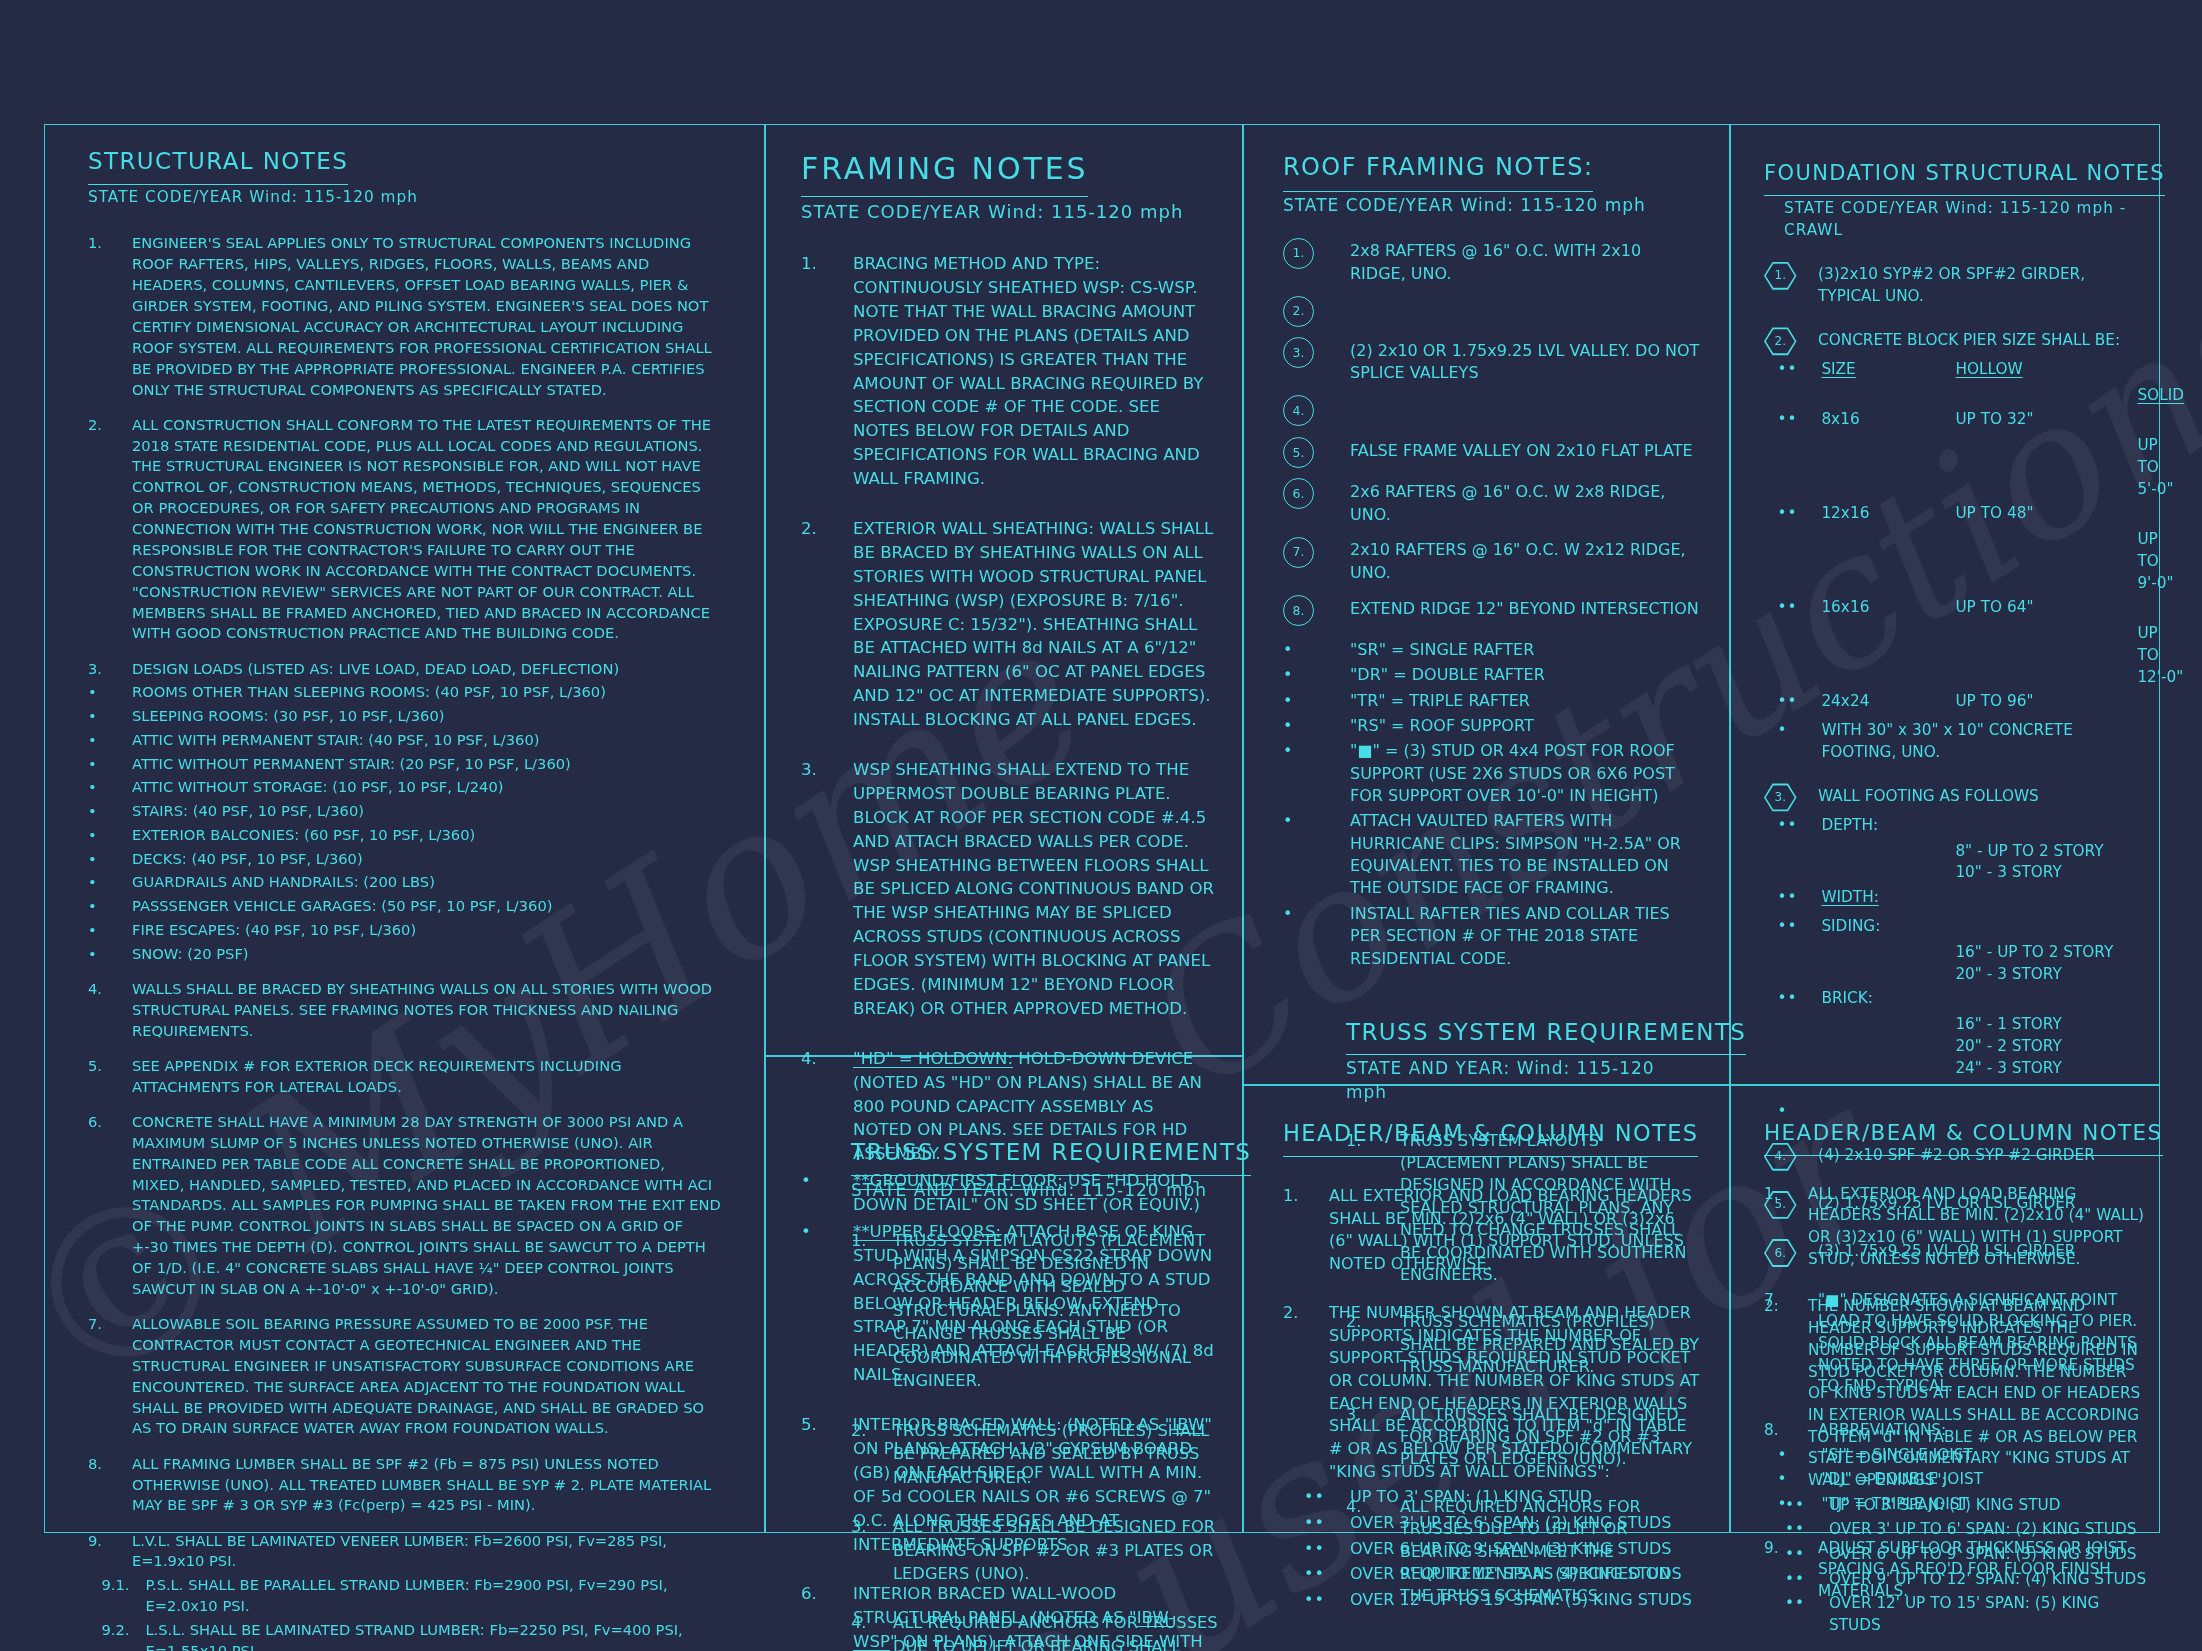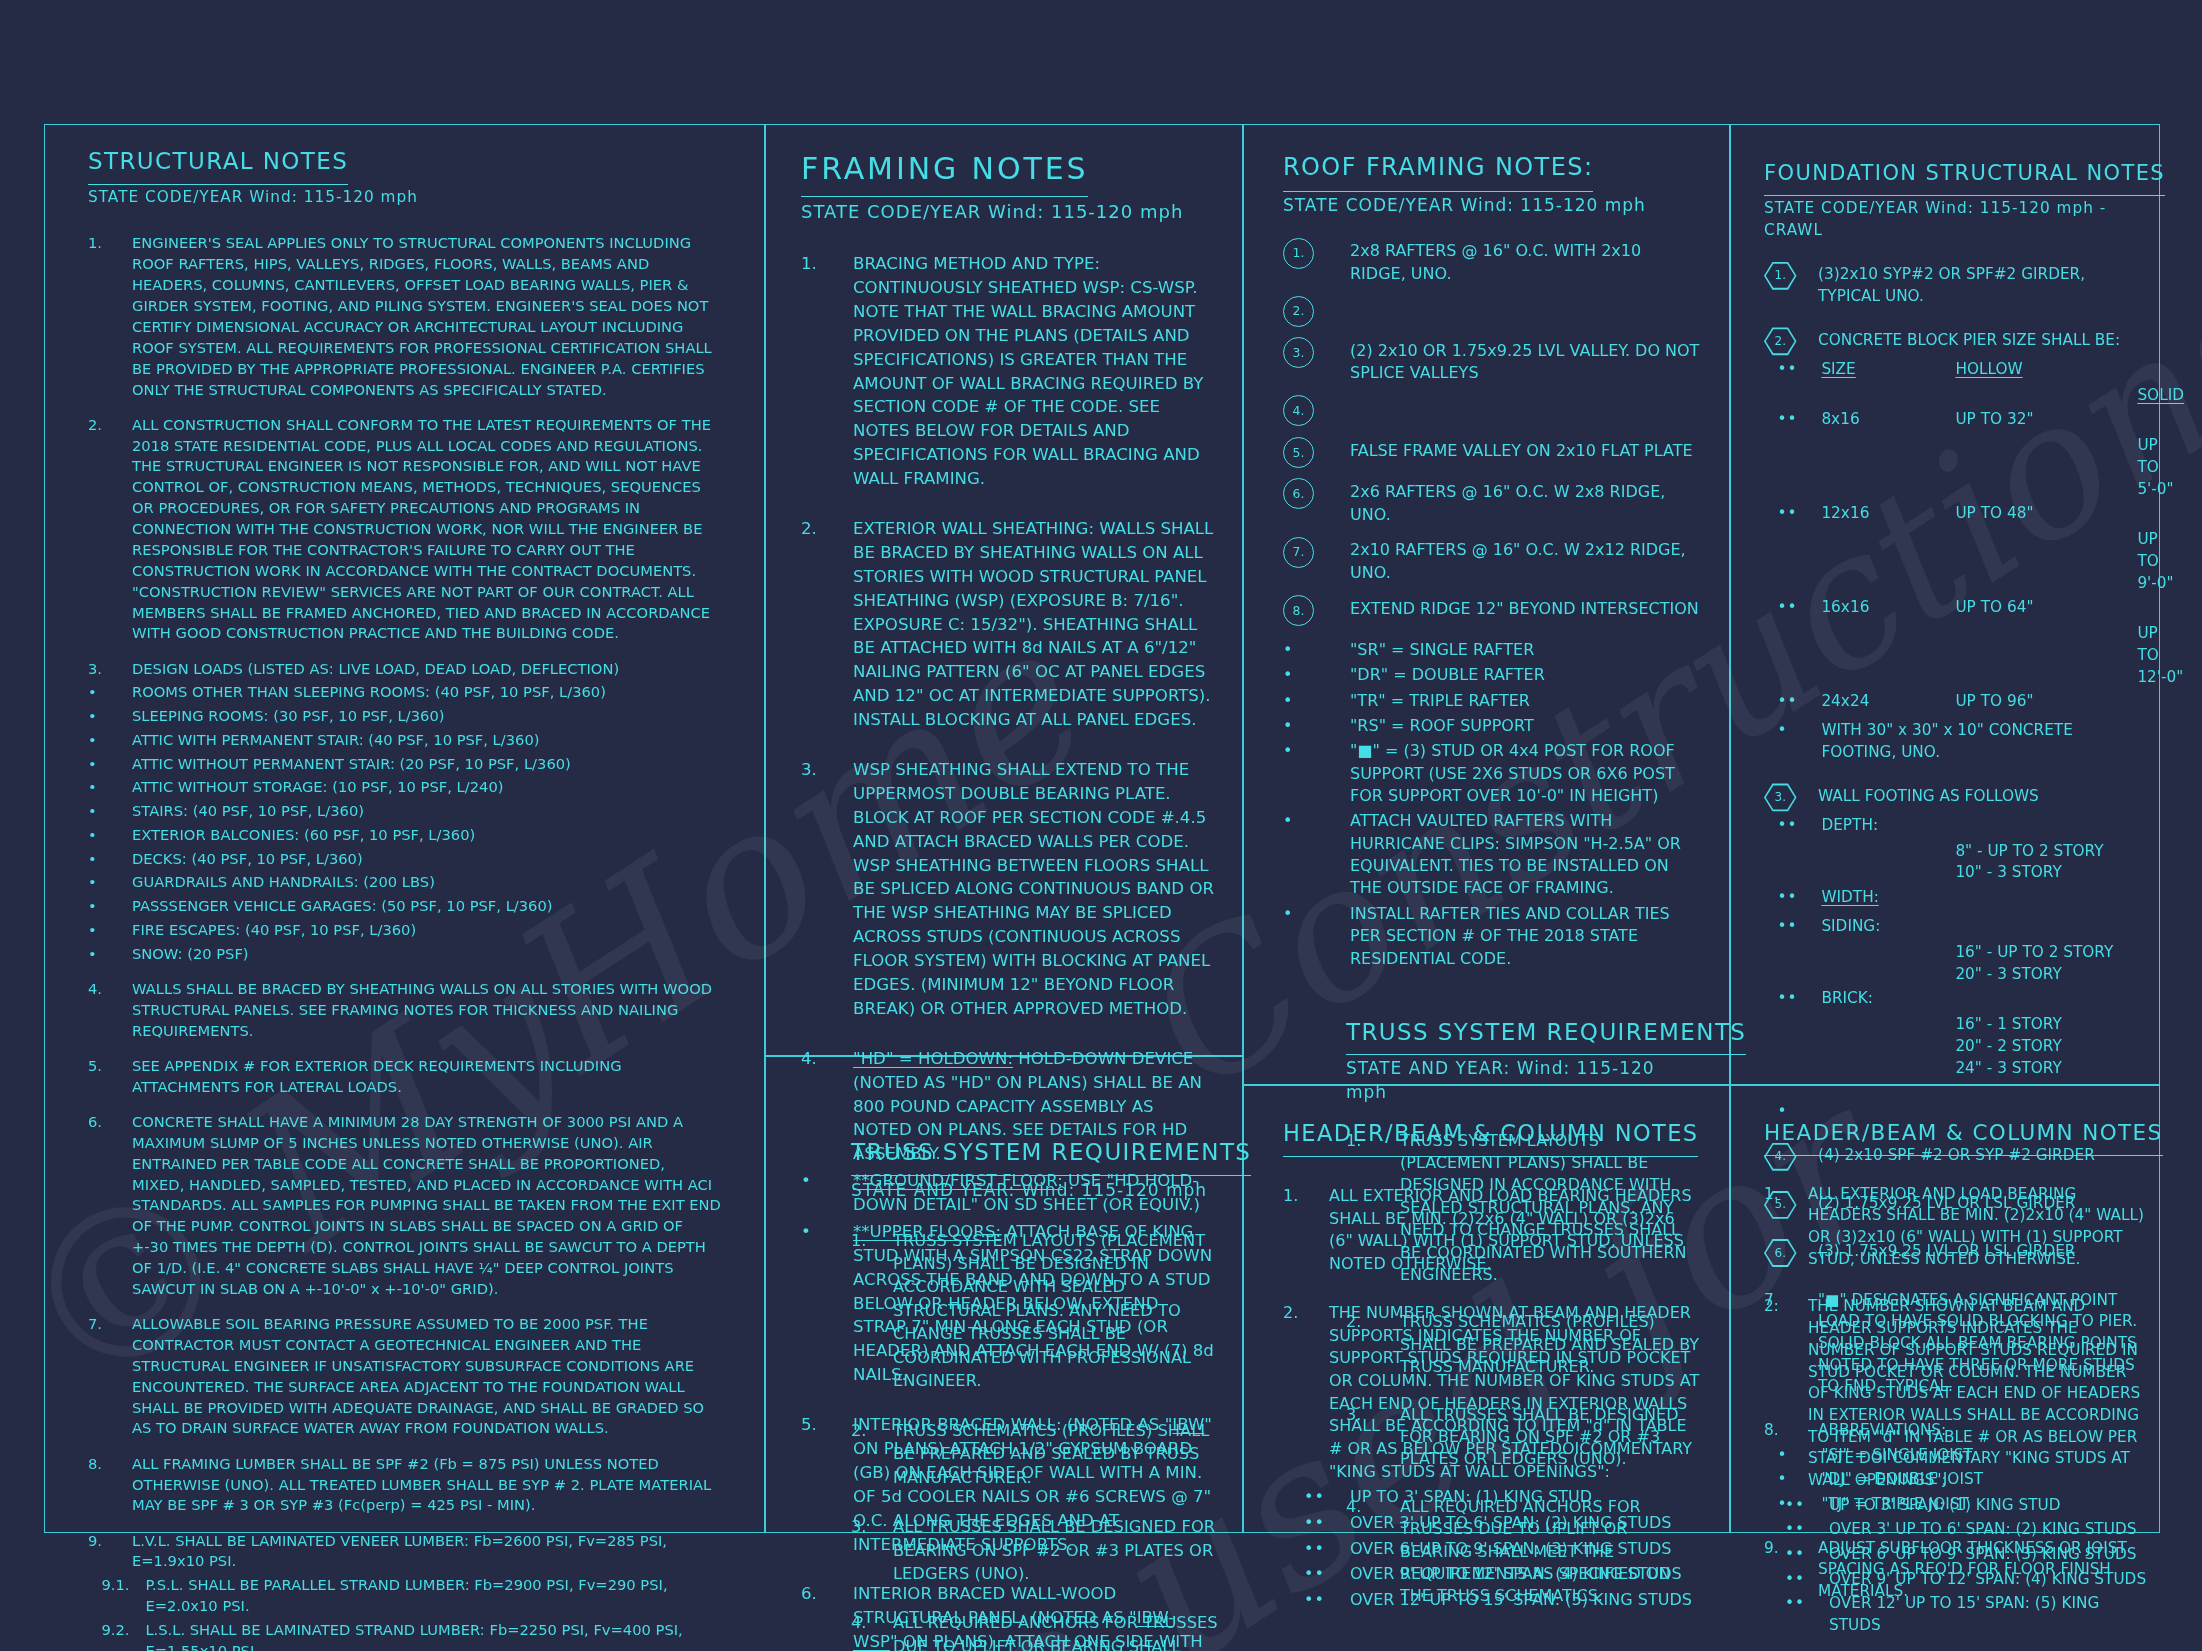--- a/index.html
+++ b/index.html
@@ -54,21 +54,21 @@
   .sec-roof .sub{font-size:17px;margin-bottom:23px;}
   .sub-truss-b{margin-top:46px;margin-left:63px;--gap:25px;--mw:54px;}
   .sub-truss-b h3{font-size:23px;}
   .sub-truss-b .sub{font-size:17px;margin-bottom:23px;}
 
   .sec-header-a{left:1283px;top:1118px;width:419px;font-size:16px;line-height:1.42;--gap:26px;--mw:46px;}
   .sec-header-a h2{font-size:22.5px;}
 
   .sec-foundation{left:1764px;top:159px;width:382px;font-size:15.3px;line-height:1.42;--gap:22px;--mw:54px;}
   .sec-foundation h2{font-size:21px;}
-  .sec-foundation .sub{font-size:15.3px;margin-bottom:23px;}
+  .sec-foundation .sub{font-size:15.3px;margin-bottom:23px;margin-left:20px;}
   .sec-foundation .ind1{--mw:44px;}
 
   .sec-header-b{left:1764px;top:1118px;width:384px;font-size:15.3px;line-height:1.42;--gap:26px;--mw:44px;}
   .sec-header-b h2{font-size:21.5px;}
 
   .wm-layer{position:absolute;inset:0;pointer-events:none;z-index:5;}
   .wm{position:absolute;font-family:"DejaVu Serif","Liberation Serif",serif;font-style:italic;
       color:#bcc5e0;opacity:0.08;white-space:nowrap;transform:rotate(-33deg);}
   .wm0{left:-57px;top:889px;font-size:206px;}
   .wm1{left:306px;top:1486px;font-size:206px;}

